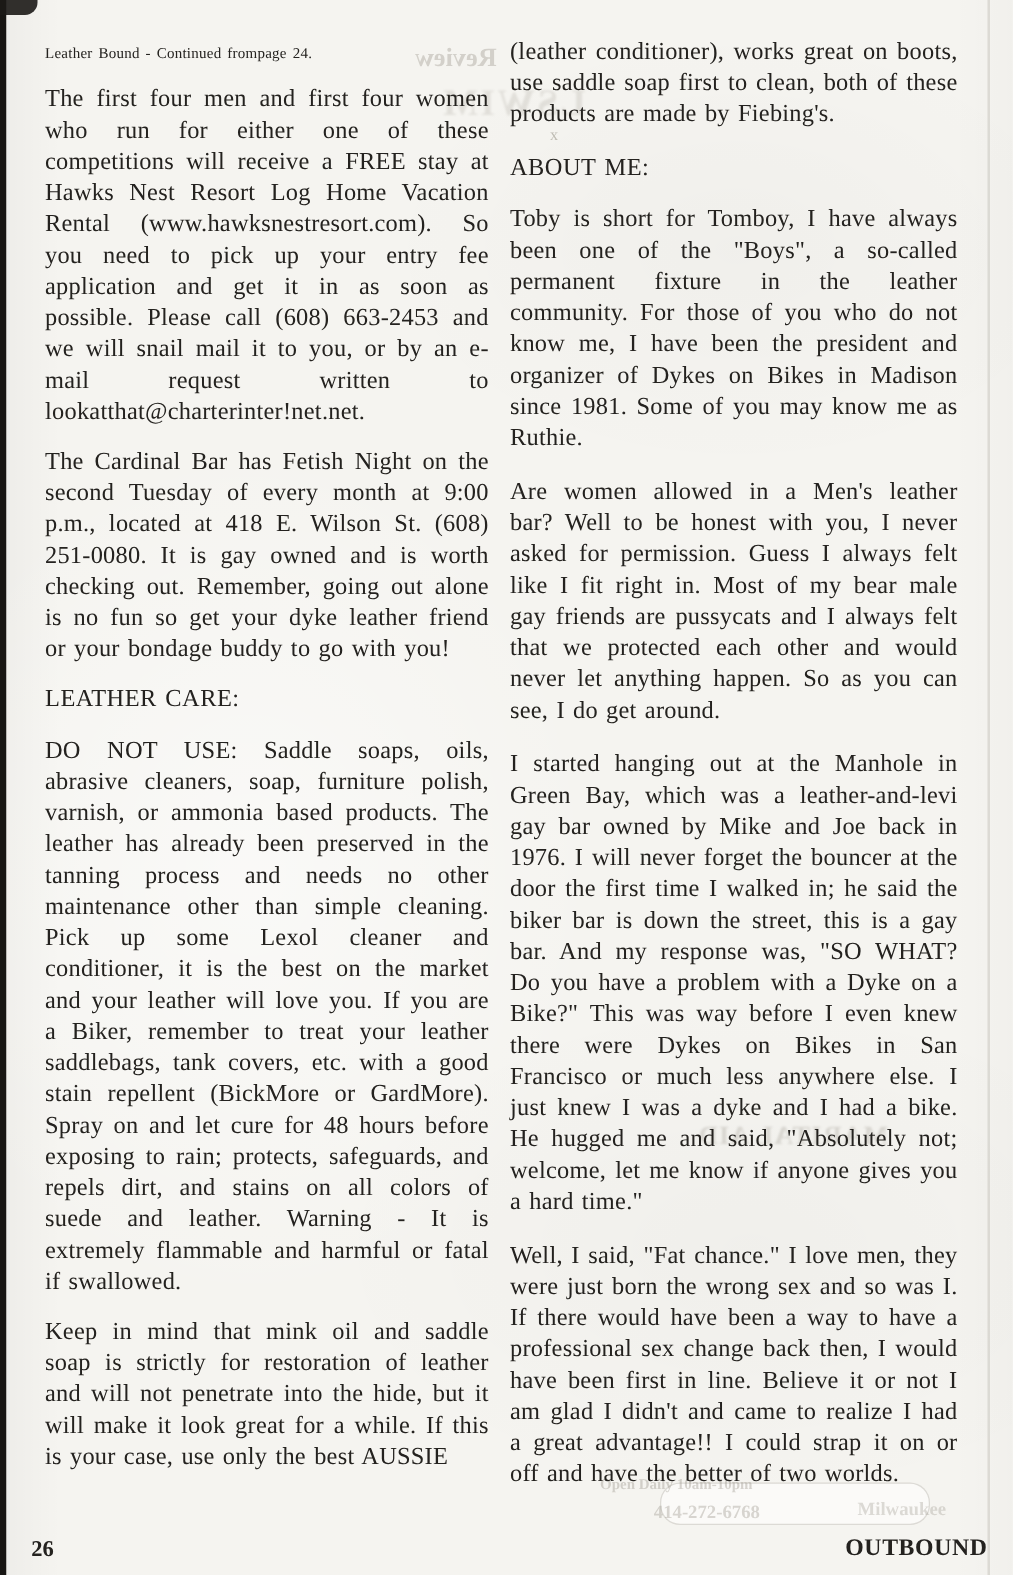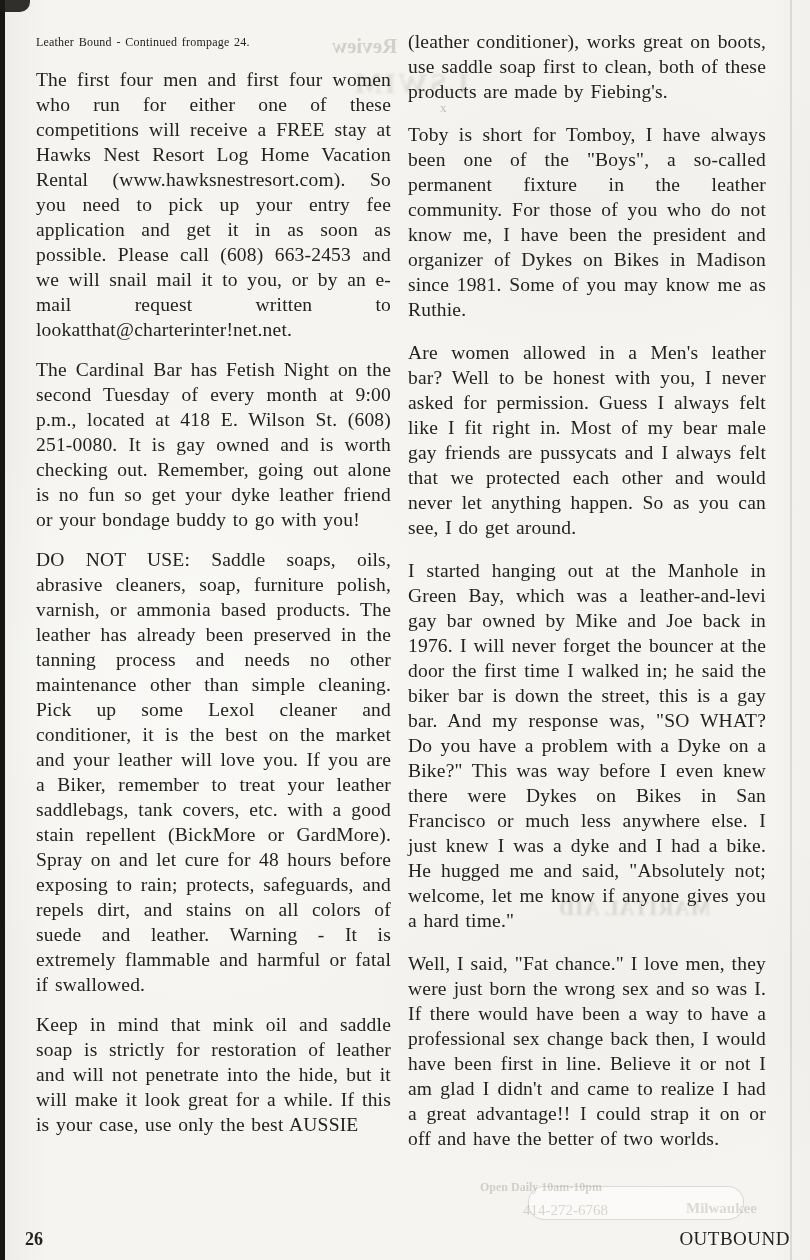--- a/index.html
+++ b/index.html
@@ -22,29 +22,29 @@
   .col{position:absolute;text-align:justify;font-size:19.5px;line-height:25px;
        letter-spacing:.2px;word-spacing:1.5px;}
   .col-left{left:36px;top:30px;width:355px;}
   .col-right{left:408px;top:28px;width:358px;}
   .col p{margin:1px 0 15px 0;}
   .col-right p{margin-bottom:18px;}
   .continued{margin:0 0 12px 0 !important;font-size:12px;}
   .heading{margin:6px 0 16px 0 !important;letter-spacing:.4px;}
 
   .footer-num{position:absolute;left:25px;top:1229px;font-weight:bold;font-size:18px;}
-  .footer-mag{position:absolute;right:20px;top:1228px;font-weight:normal;font-size:19px;letter-spacing:.5px;}
+  .footer-mag{position:absolute;right:20px;top:1228px;font-weight:bold;font-size:19px;letter-spacing:.5px;}
 
   .ghost{position:absolute;color:#9d988e;font-family:"Liberation Serif", serif;white-space:nowrap;}
   .ghost.mirror{transform:scaleX(-1);}
   .g-review{left:332px;top:34px;font-size:21px;font-weight:bold;opacity:.38;filter:blur(.6px);}
   .g-block{left:352px;top:66px;font-size:30px;font-weight:bold;opacity:.22;filter:blur(1px);letter-spacing:2px;}
   .g-marital{left:558px;top:896px;font-size:21px;font-weight:bold;opacity:.30;filter:blur(.8px);letter-spacing:1px;}
   .g-open{left:480px;top:1180px;font-size:12px;font-weight:bold;opacity:.40;filter:blur(.4px);}
-  .g-phone{left:523px;top:1202px;font-size:15px;font-weight:normal;opacity:.38;filter:blur(.4px);}
+  .g-phone{left:523px;top:1202px;font-size:15px;font-weight:bold;opacity:.38;filter:blur(.4px);}
   .g-milw{left:686px;top:1200px;font-size:15px;font-weight:bold;opacity:.33;filter:blur(.5px);text-align:right;}
   .g-scratch{left:440px;top:100px;font-size:13px;opacity:.5;color:#8a8578;}
   .ghost-pill{position:absolute;left:528px;top:1186px;width:214px;height:32px;border-radius:16px;
     background:rgba(255,255,255,.55);border:1px solid rgba(190,186,178,.5);}
 </style>
 </head>
 <body>
 
 <div class="edge-left"></div>
 <div class="corner-smudge"></div>
@@ -56,26 +56,28 @@
 <div class="ghost-pill"></div>
 <div class="ghost g-open">Open Daily 10am-10pm</div>
 <div class="ghost g-phone">414-272-6768</div>
 <div class="ghost g-milw">Milwaukee</div>
 <div class="ghost g-scratch">x</div>
 
 <div class="col col-left">
   <p class="continued">Leather Bound - Continued frompage 24.</p>
   <p>The first four men and first four women who run for either one of these competitions will receive a FREE stay at Hawks Nest Resort Log Home Vacation Rental (www.hawksnestresort.com).  So you need to pick up your entry fee application and get it in as soon as possible.  Please call (608) 663-2453 and we will snail mail it to you, or by an e-mail request written to lookatthat@charterinter!net.net.</p>
   <p>The Cardinal Bar has Fetish Night on the second Tuesday of every month at 9:00 p.m., located at 418 E. Wilson St. (608) 251-0080.  It is gay owned and is worth checking out.  Remember, going out alone is no fun so get your dyke leather friend or your bondage buddy to go with you!</p>
+  <p class="heading">LEATHER CARE:</p>
   <p>DO NOT USE:  Saddle soaps, oils, abrasive cleaners, soap, furniture polish, varnish, or ammonia based products.  The leather has already been preserved in the tanning process and needs no other maintenance other than simple cleaning.  Pick up some Lexol cleaner and conditioner, it is the best on the market and your leather will love you.  If you are a Biker, remember to treat your leather saddlebags, tank covers, etc. with a good stain repellent (BickMore or GardMore).  Spray on and let cure for 48 hours before exposing to rain; protects, safeguards, and repels dirt, and stains on all colors of suede and leather.  Warning - It is extremely flammable and harmful or fatal if swallowed.</p>
   <p>Keep in mind that mink oil and saddle soap is strictly for restoration of leather and will not penetrate into the hide, but it will make it look great for a while.  If this is your case, use only the best AUSSIE</p>
 </div>
 
 <div class="col col-right">
   <p>(leather conditioner), works great on boots, use saddle soap first to clean, both of these products are made by Fiebing's.</p>
+  <p class="heading">ABOUT ME:</p>
   <p>Toby is short for Tomboy, I have always been one of the "Boys", a so-called permanent fixture in the leather community.  For those of you who do not know me, I have been the president and organizer of Dykes on Bikes in Madison since 1981.  Some of you may know me as Ruthie.</p>
   <p>Are women allowed in a Men's leather bar?  Well to be honest with you, I never asked for permission.  Guess I always felt like I fit right in.  Most of my bear male gay friends are pussycats and I always felt that we protected each other and would never let anything happen.  So as you can see, I do get around.</p>
   <p>I started hanging out at the Manhole in Green Bay, which was a leather-and-levi gay bar owned by Mike and Joe back in 1976.  I will never forget the bouncer at the door the first time I walked in; he said the biker bar is down the street, this is a gay bar.  And my response was, "SO WHAT?  Do you have a problem with a Dyke on a Bike?"  This was way before I even knew there were Dykes on Bikes in San Francisco or much less anywhere else.  I just knew I was a dyke and I had a bike.  He hugged me and said, "Absolutely not; welcome, let me know if anyone gives you a hard time."</p>
   <p>Well, I said, "Fat chance."  I love men, they were just born the wrong sex and so was I.  If there would have been a way to have a professional sex change back then, I would have been first in line.  Believe it or not I am glad I didn't and came to realize I had a great advantage!!  I could strap it on or off and have the better of two worlds.</p>
 </div>
 
 <div class="footer-num">26</div>
 <div class="footer-mag">OUTBOUND</div>
 
 </body></html>

